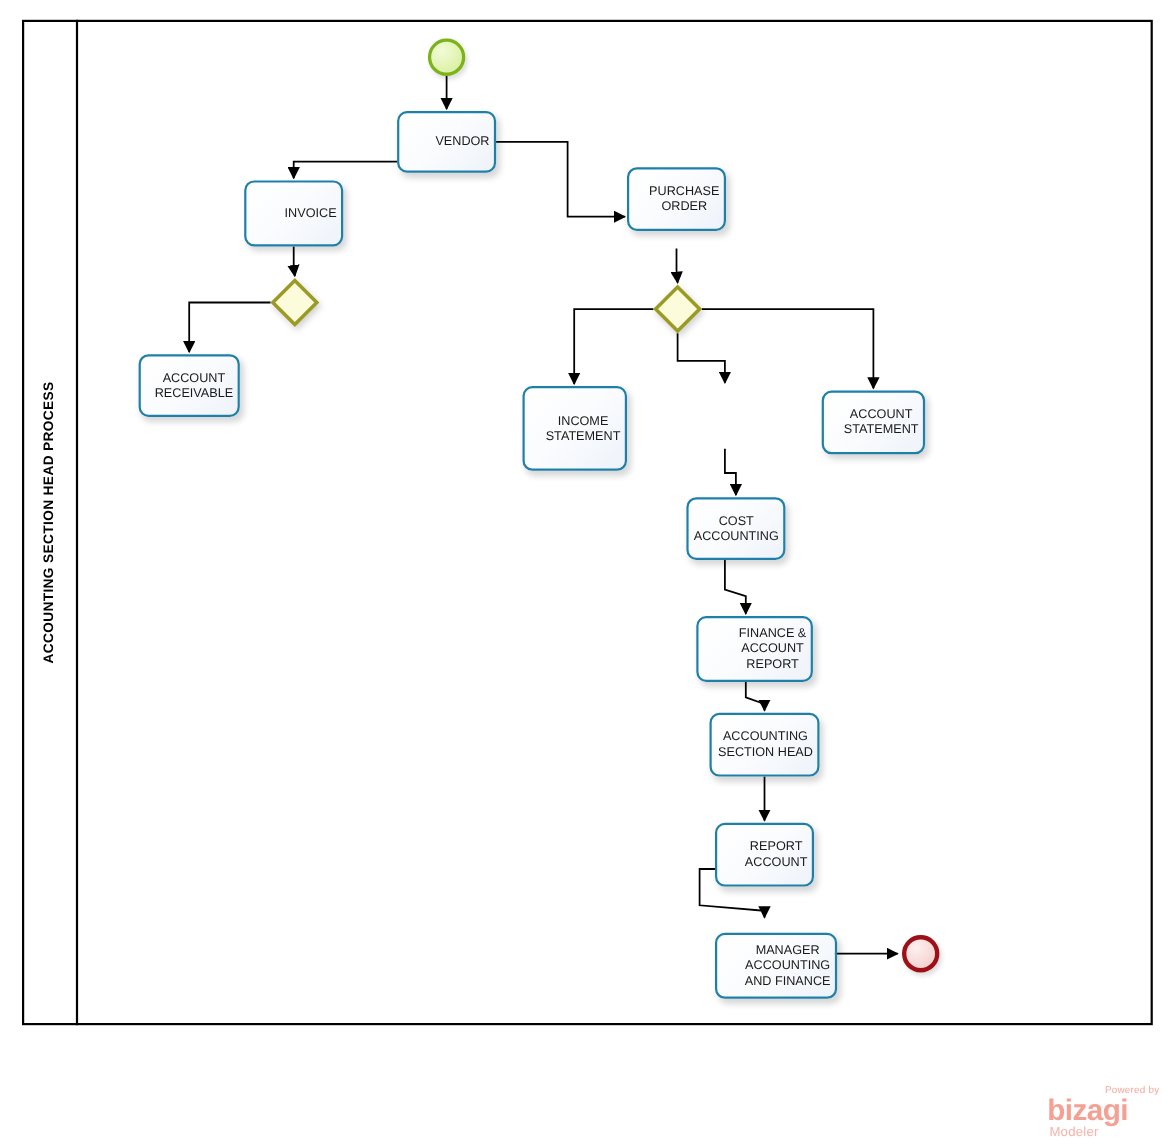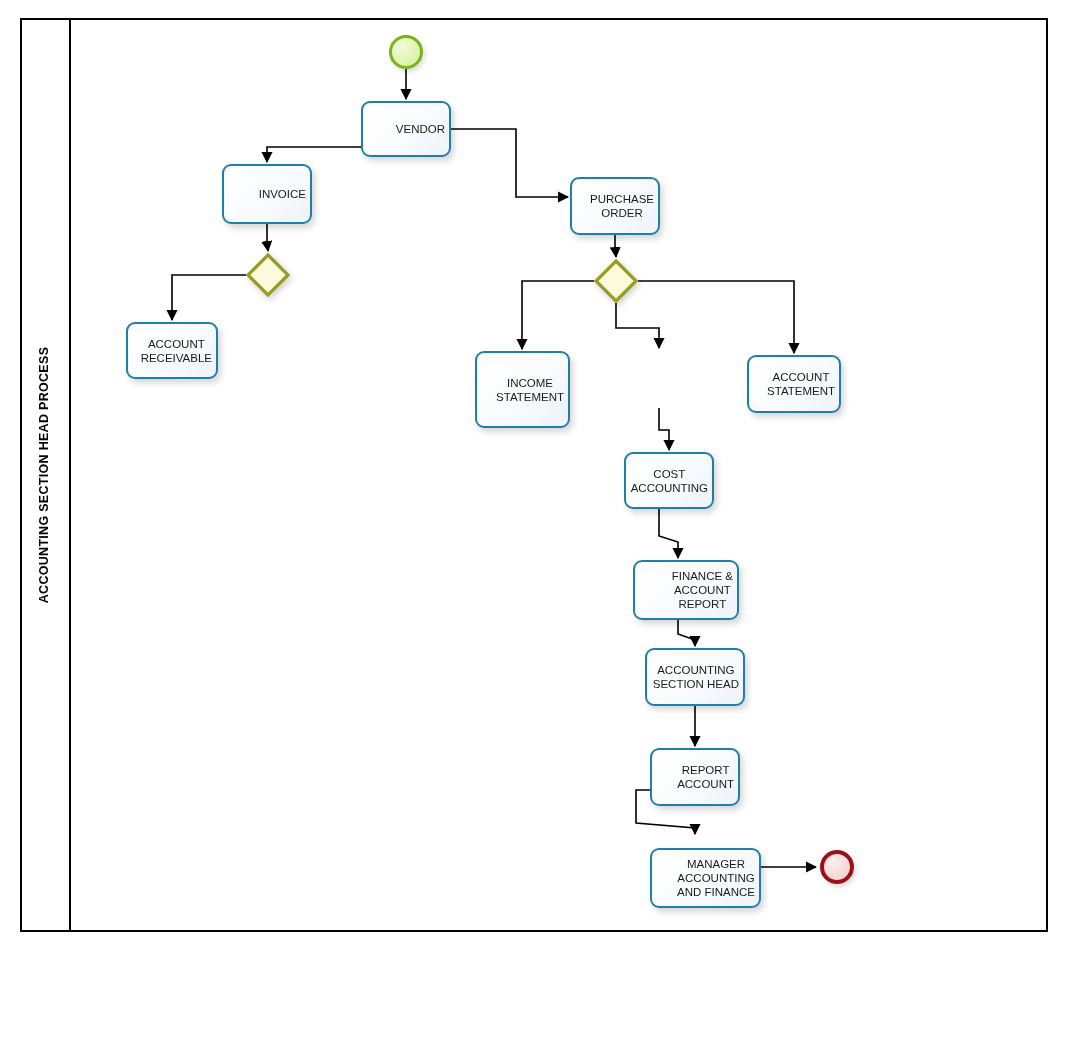--- a/index.html
+++ b/index.html
@@ -188,21 +188,21 @@
   <div class="node event event-start" style="left:389px;top:35px;width:34px;height:34px;"></div>
 
   <div class="node task" style="left:361px;top:101px;width:90px;height:56px;">
     <span>VENDOR</span>
   </div>
 
   <div class="node task" style="left:222px;top:164px;width:90px;height:60px;">
     <span>INVOICE</span>
   </div>
 
-  <div class="node task" style="left:570px;top:177px;width:90px;height:58px;">
+  <div class="node task" style="left:570px;top:152px;width:90px;height:58px;">
     <span>PURCHASE
 ORDER</span>
   </div>
 
   <div class="node gateway" style="left:246px;top:253px;width:44px;height:44px;">
     <svg width="44" height="44" viewBox="0 0 44 44">
       <polygon points="22,2 42,22 22,42 2,22" fill="#fcfcdc" stroke="#9b9b23" stroke-width="3.2" style="filter:drop-shadow(2px 3px 3px rgba(0,0,0,0.18));"></polygon>
     </svg>
   </div>
 
@@ -250,14 +250,19 @@
   </div>
 
   <div class="node task" style="left:650px;top:836px;width:111px;height:60px;margin-top:12px;">
     <span>MANAGER
 ACCOUNTING
 AND FINANCE</span>
   </div>
 
   <div class="node event event-end" style="left:820px;top:850px;width:34px;height:34px;"></div>
 
+  <div id="watermark">
+    <div id="wm-powered">Powered by</div>
+    <div id="wm-bizagi">bizagi</div>
+    <div id="wm-modeler">Modeler</div>
+  </div>
 
 </div>
 
 </body></html>

